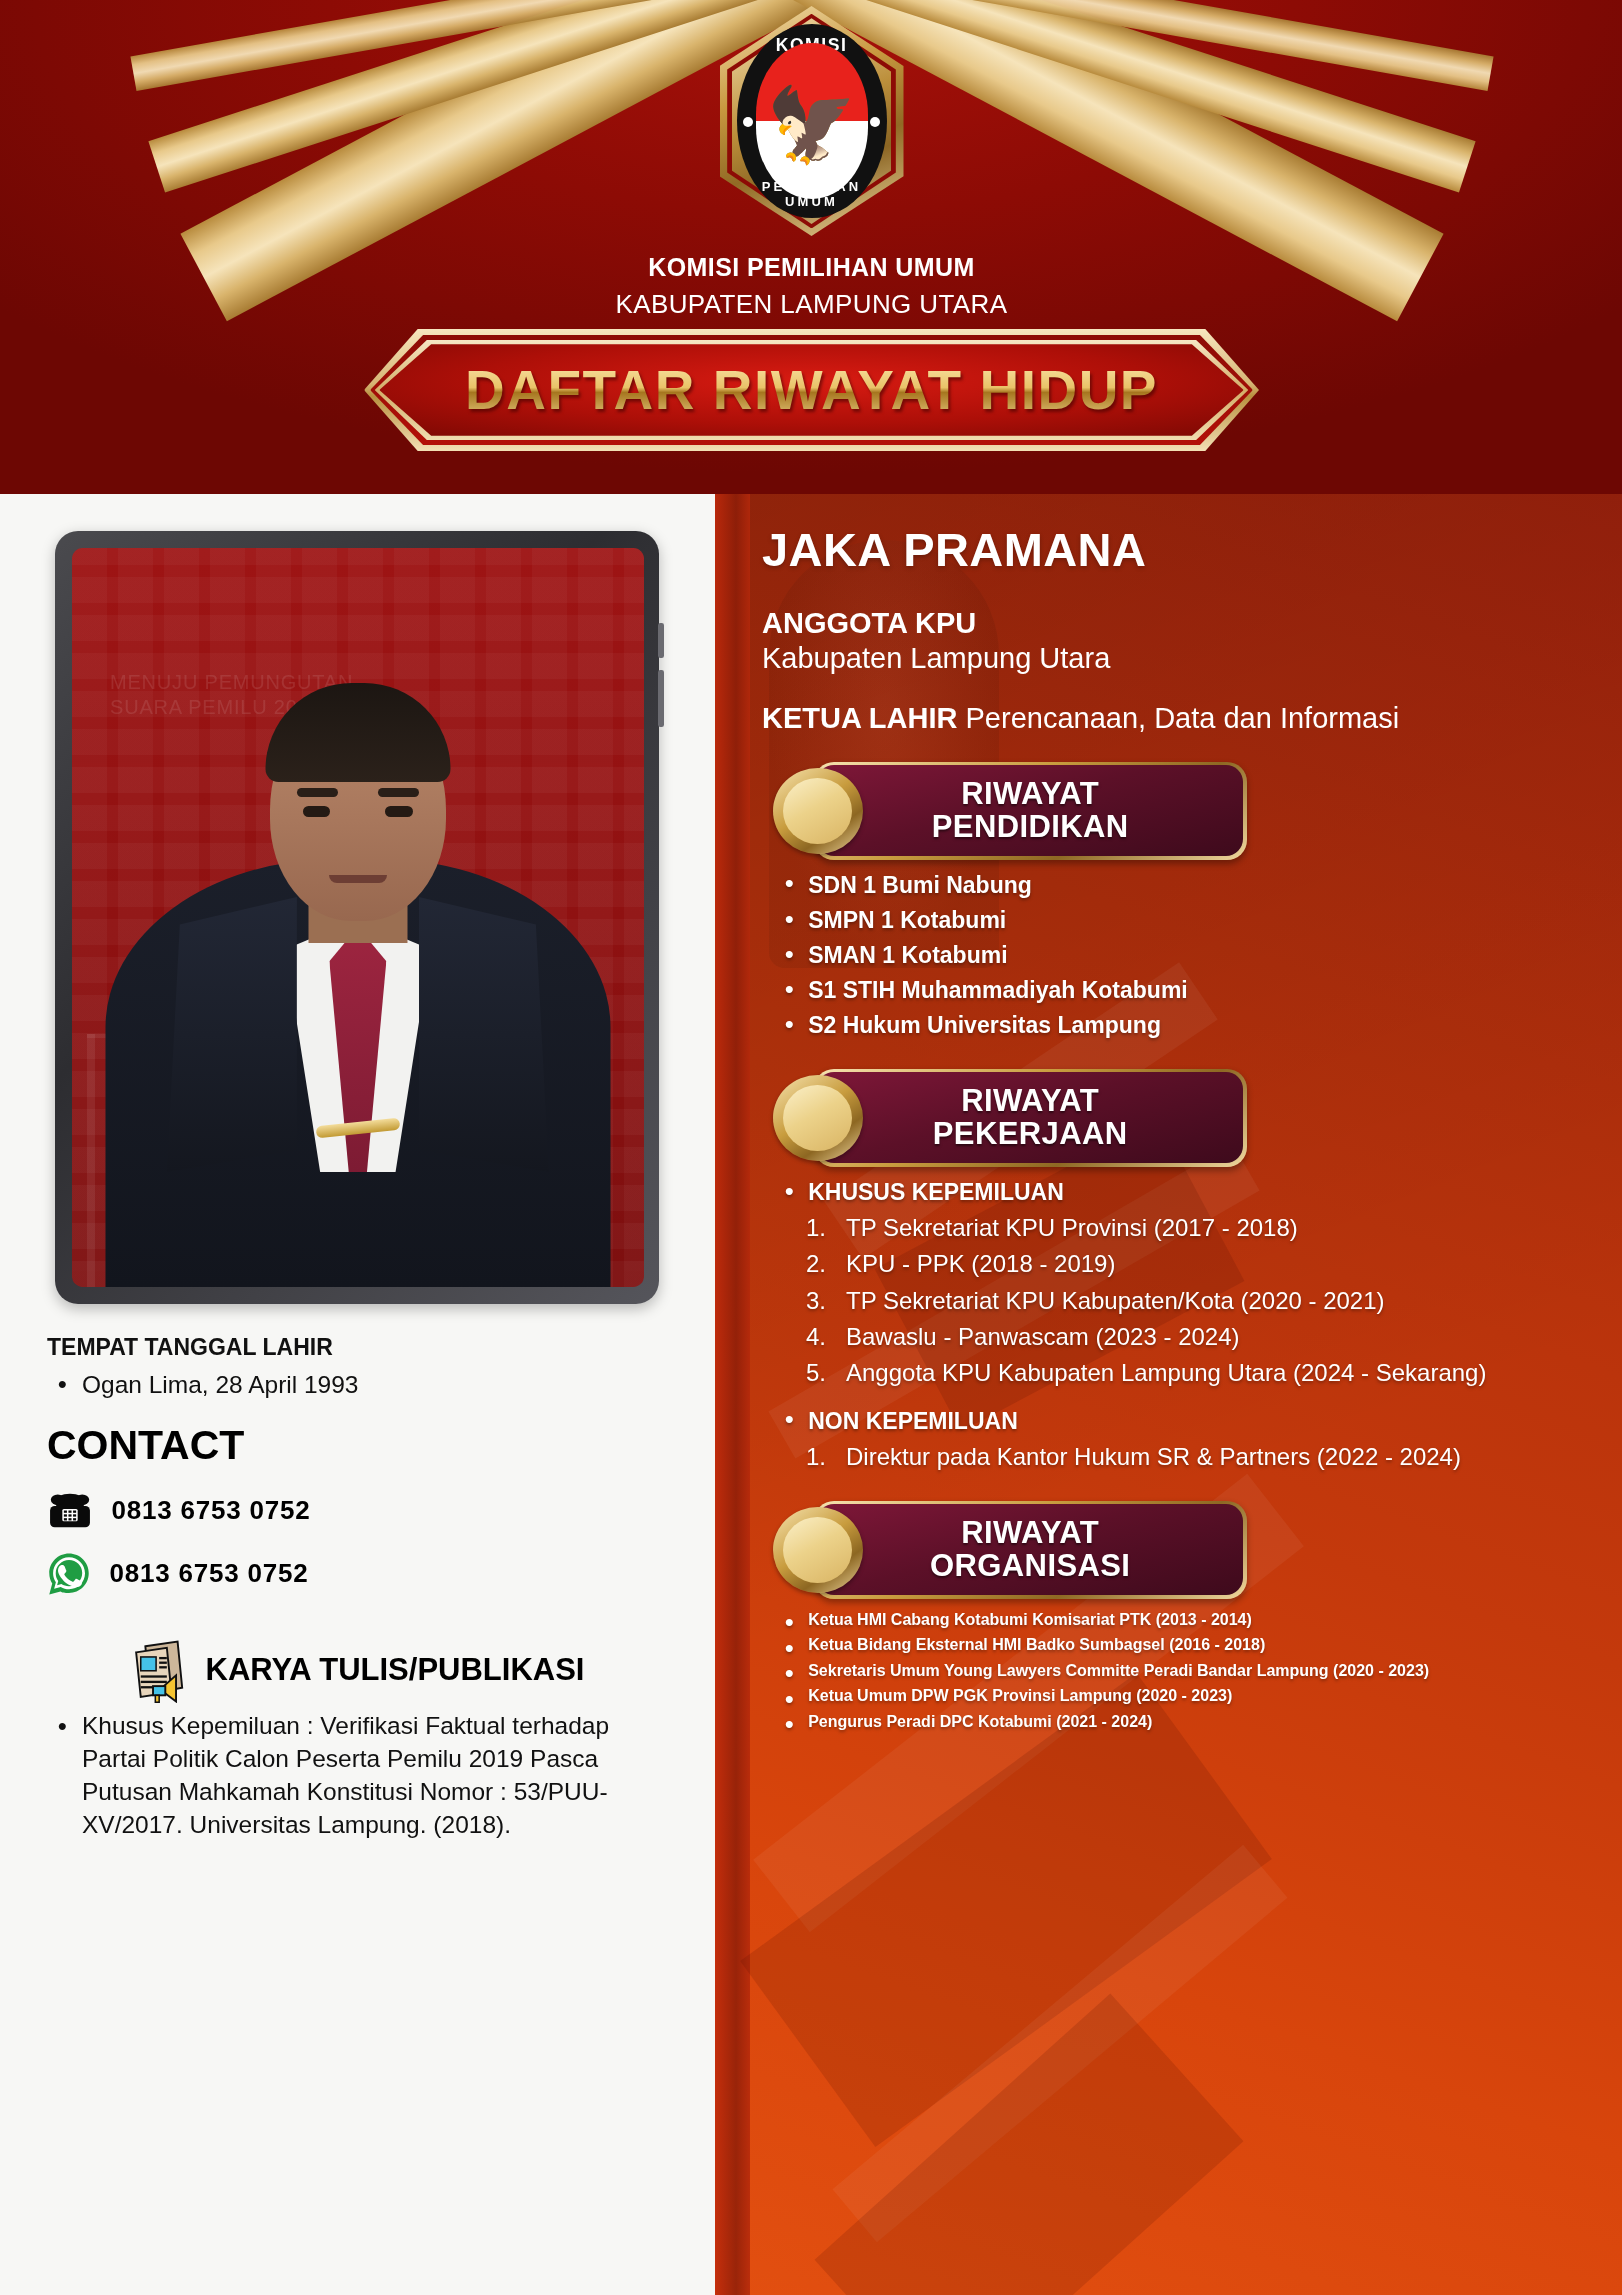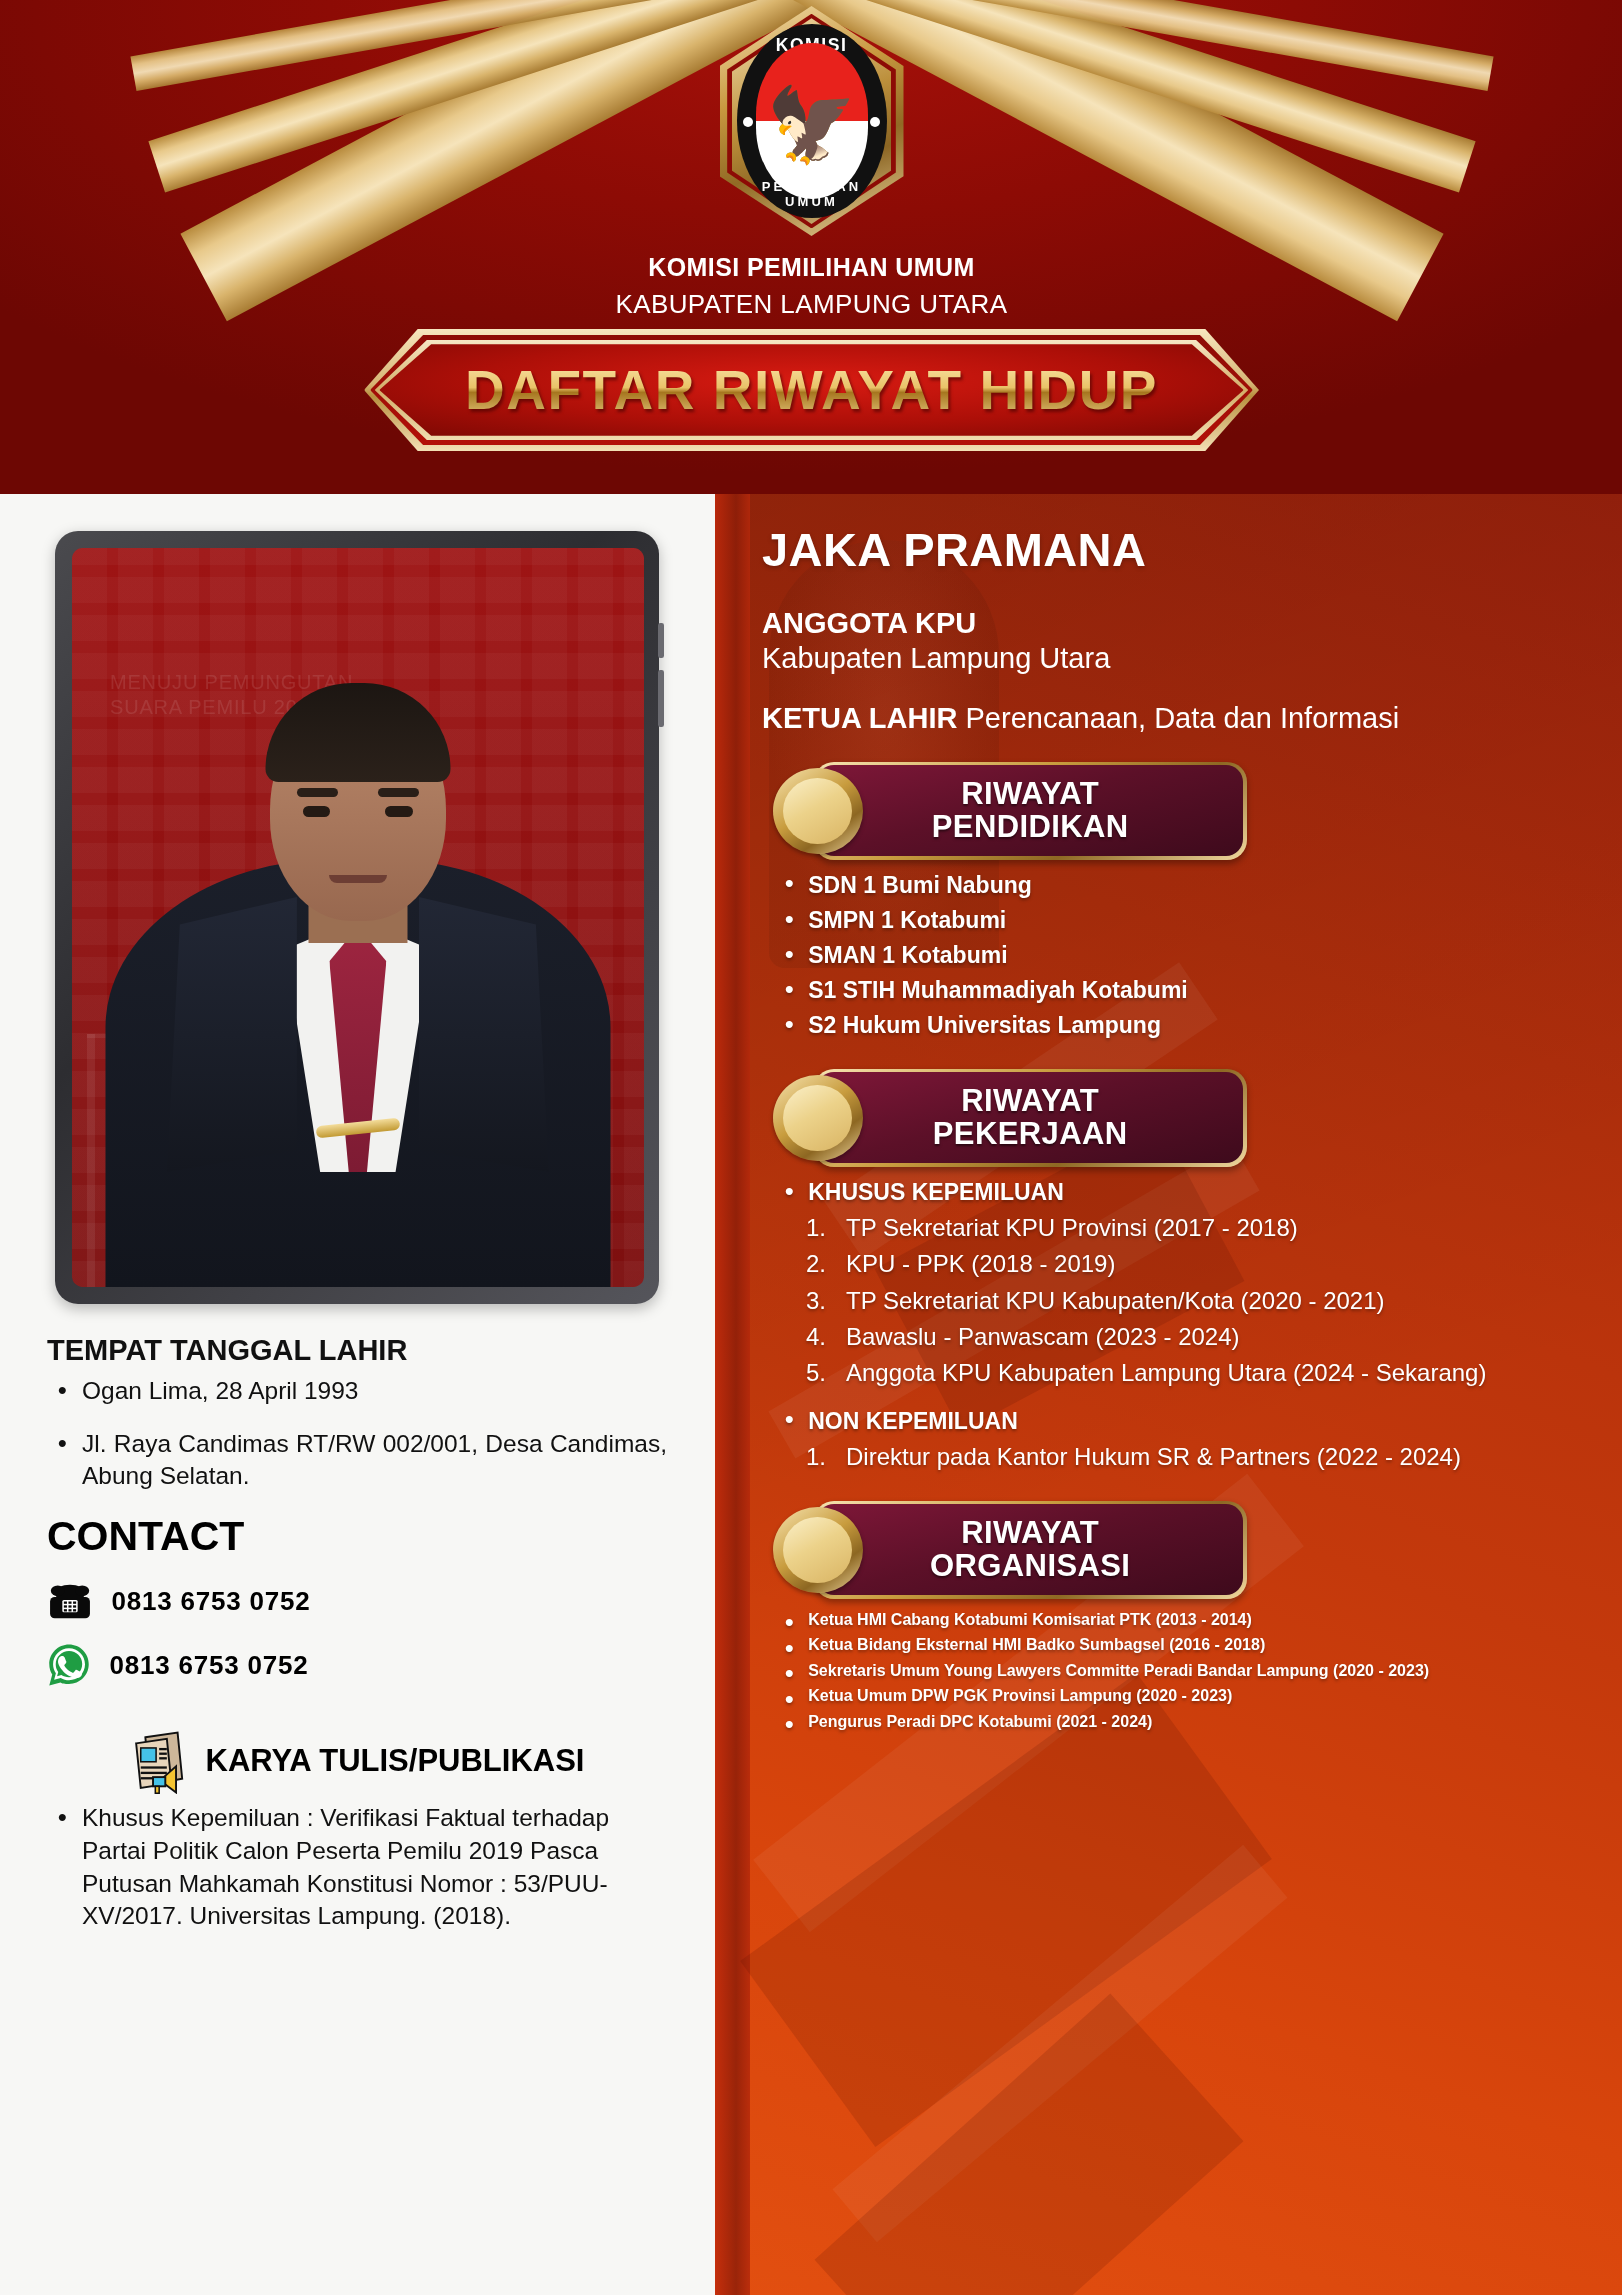--- a/index.html
+++ b/index.html
@@ -215,21 +215,21 @@
     width:185px; height:99px; border-radius:92px 92px 13.8px 13.8px;
     background:linear-gradient(180deg,#1c1612,#2b211a);
   }
   .p-brow{ position:absolute; bottom:490px; width:41px;height:9.2px;border-radius:4.6px;background:#2a1f18; }
   .p-brow.l{ left:50%; margin-left:-61px; } .p-brow.r{ left:50%; margin-left:20px; }
   .p-eye{ position:absolute; bottom:470px; width:27.5px;height:10.7px;border-radius:6.1px;background:#241a14; }
   .p-eye.l{ left:50%; margin-left:-55px; } .p-eye.r{ left:50%; margin-left:27.5px; }
   .p-mouth{ position:absolute; bottom:404px; left:50%; margin-left:-29px; width:58px;height:7.7px;border-radius:0 0 15.3px 15.3px;background:#6d3e34; }
 
   .lbl-head{
-    font-size:29px; font-weight:bold; color:#111; letter-spacing:0px;
+    font-size:23px; font-weight:bold; color:#111; letter-spacing:0px;
   }
   .left-body{ position:absolute; left:47px; top:840px; width:620px; }
   .bullets{ list-style:none; margin:7.7px 0 0 0; }
   .bullets li{
     position:relative; padding-left:35px; font-size:24.5px; color:#111; line-height:1.34;
     margin-bottom:3.1px;
   }
   .bullets li::before{
     content:"•"; position:absolute; left:10.7px; top:-1.5px; font-size:26px; color:#111;
   }
@@ -409,23 +409,20 @@
     <div class="left-body">
 
       <div class="blk">
         <div class="lbl-head">TEMPAT TANGGAL LAHIR</div>
         <ul class="bullets">
           <li>Ogan Lima, 28 April 1993</li>
         </ul>
       </div>
 
       <div class="blk">
-        <ul class="bullets">
-          <li class="just">Jl. Raya Candimas RT/RW 002/001, Desa Candimas, Abung Selatan.</li>
-        </ul>
       </div>
 
       <div class="blk">
         <div class="contact-head">CONTACT</div>
 
         <div class="contact-row">
           <span class="ico-phone">
             <svg viewBox="0 0 60 56" xmlns="http://www.w3.org/2000/svg">
               <path d="M12 16c0-6 7-10 18-10s18 4 18 10v6H12z" fill="#0a0a0a"></path>
               <rect x="4" y="22" width="52" height="28" rx="6" fill="#0a0a0a"></rect>

